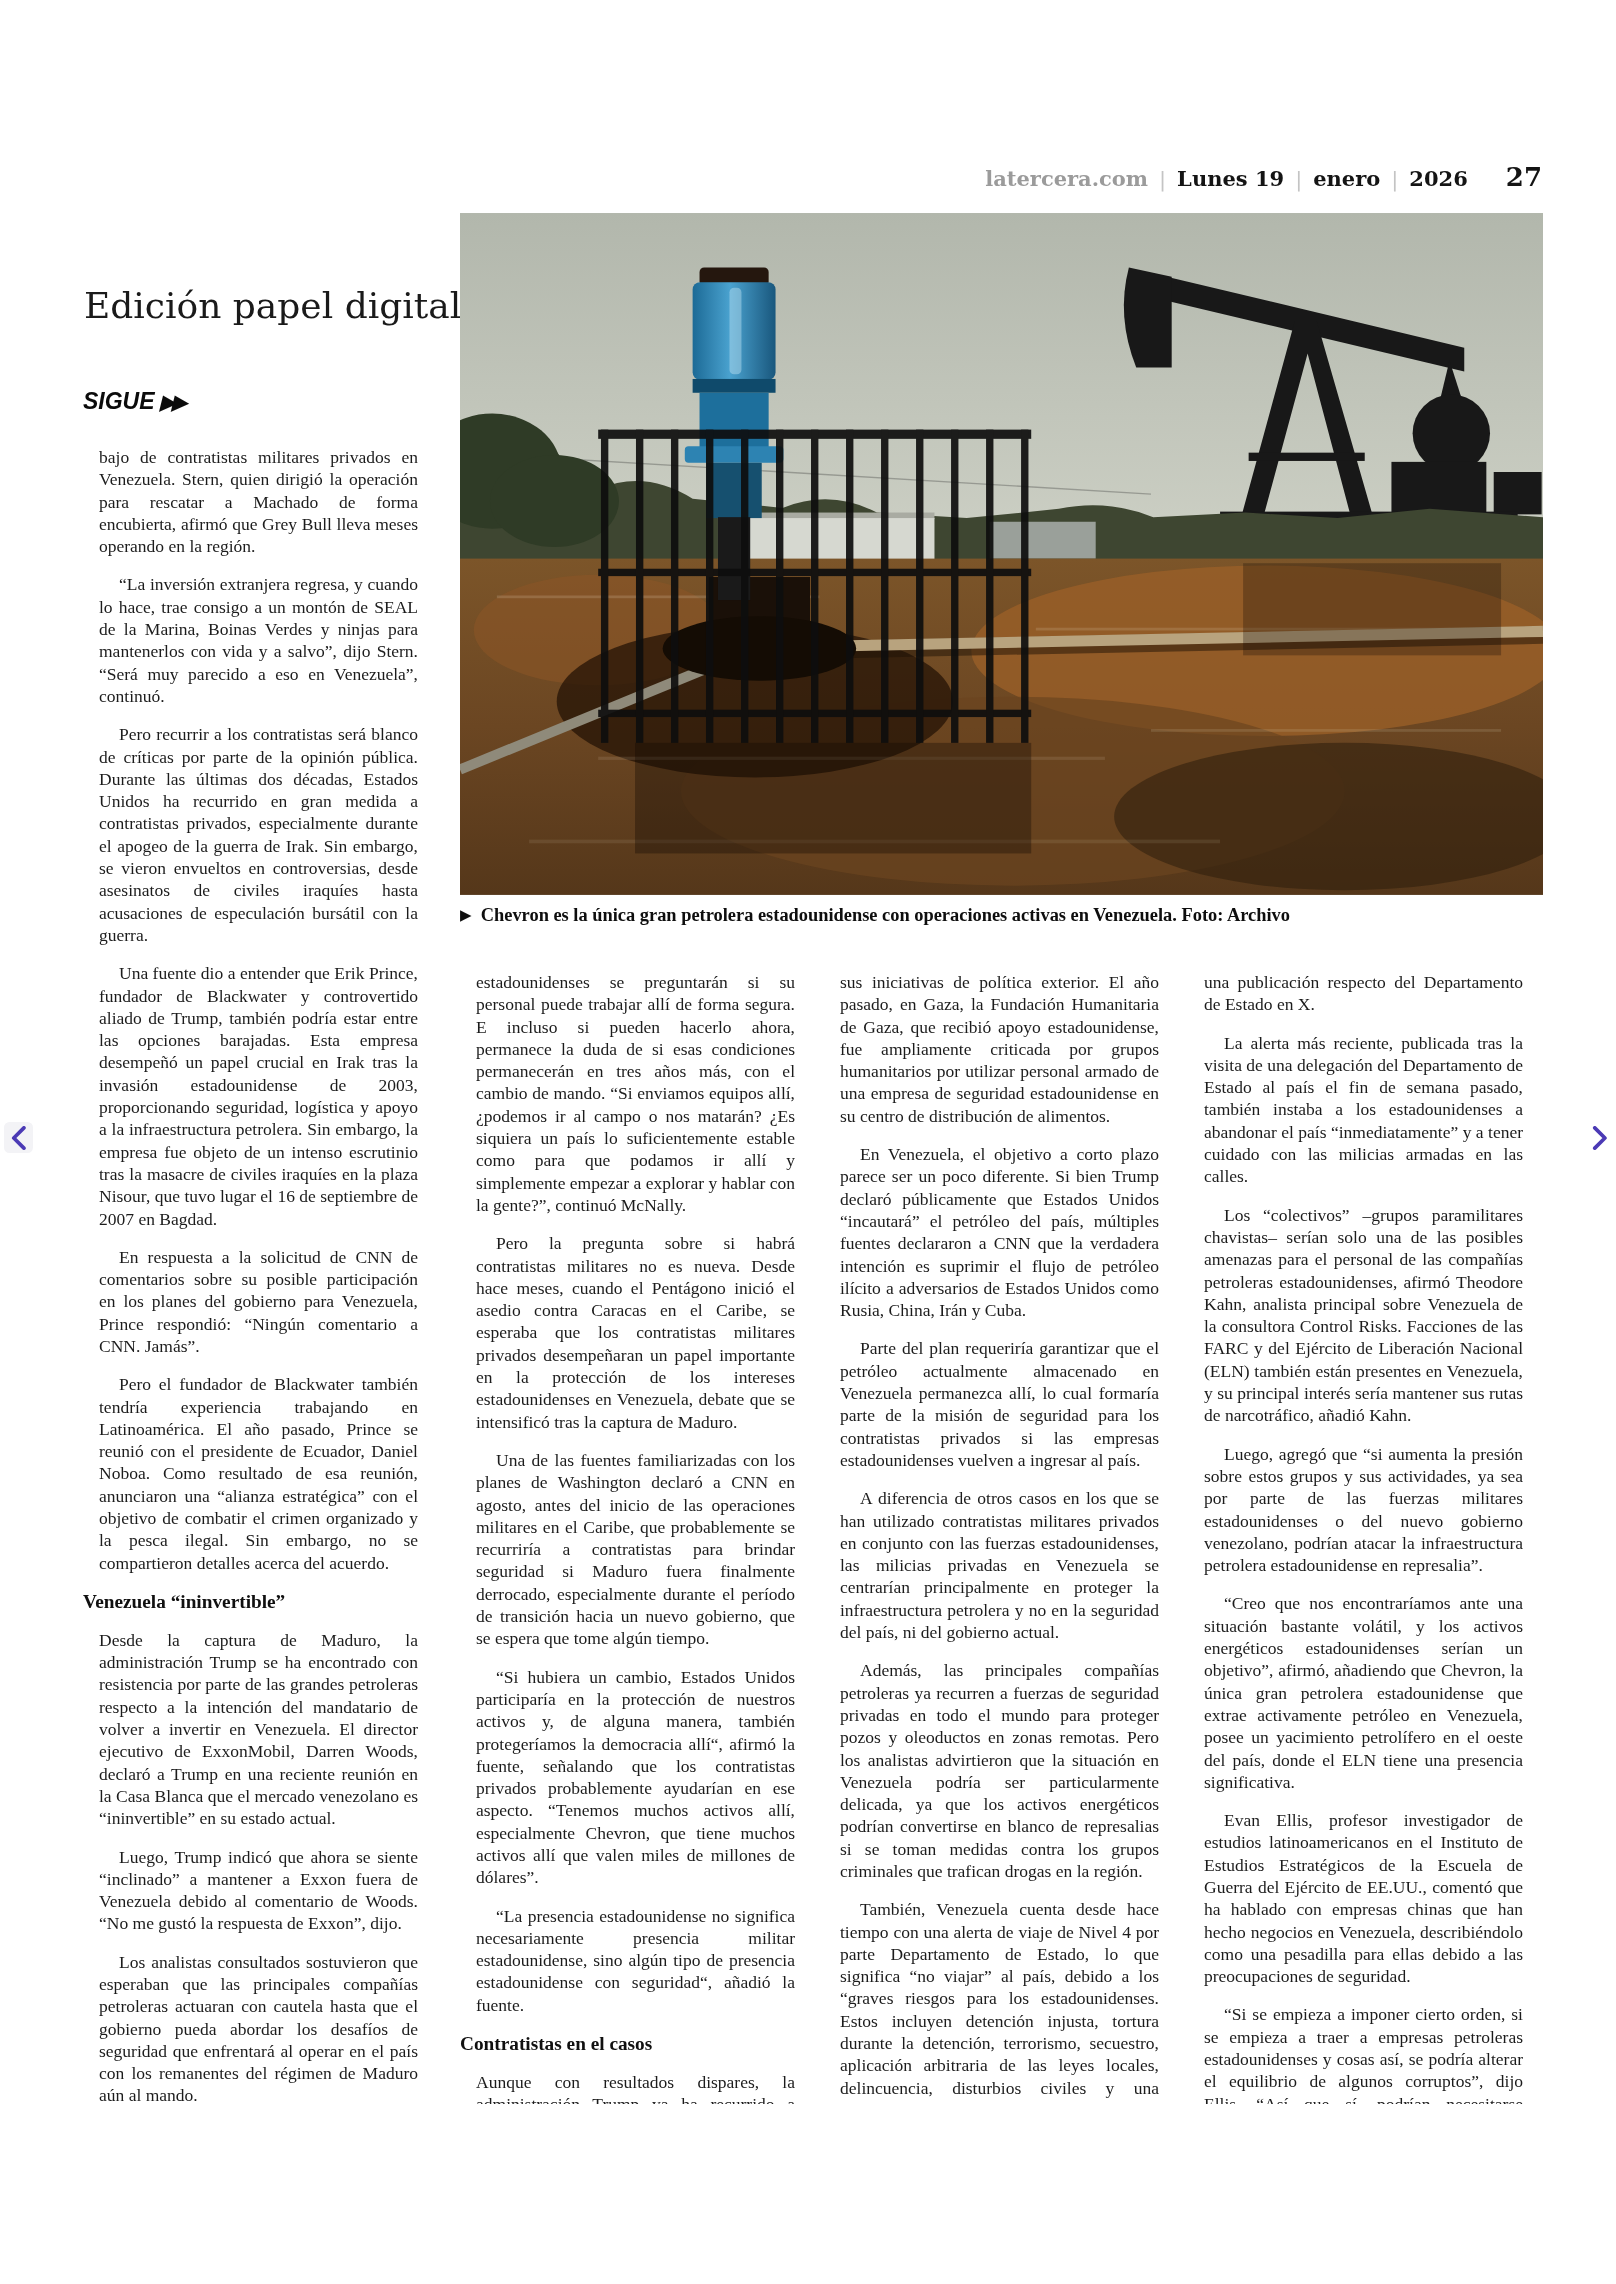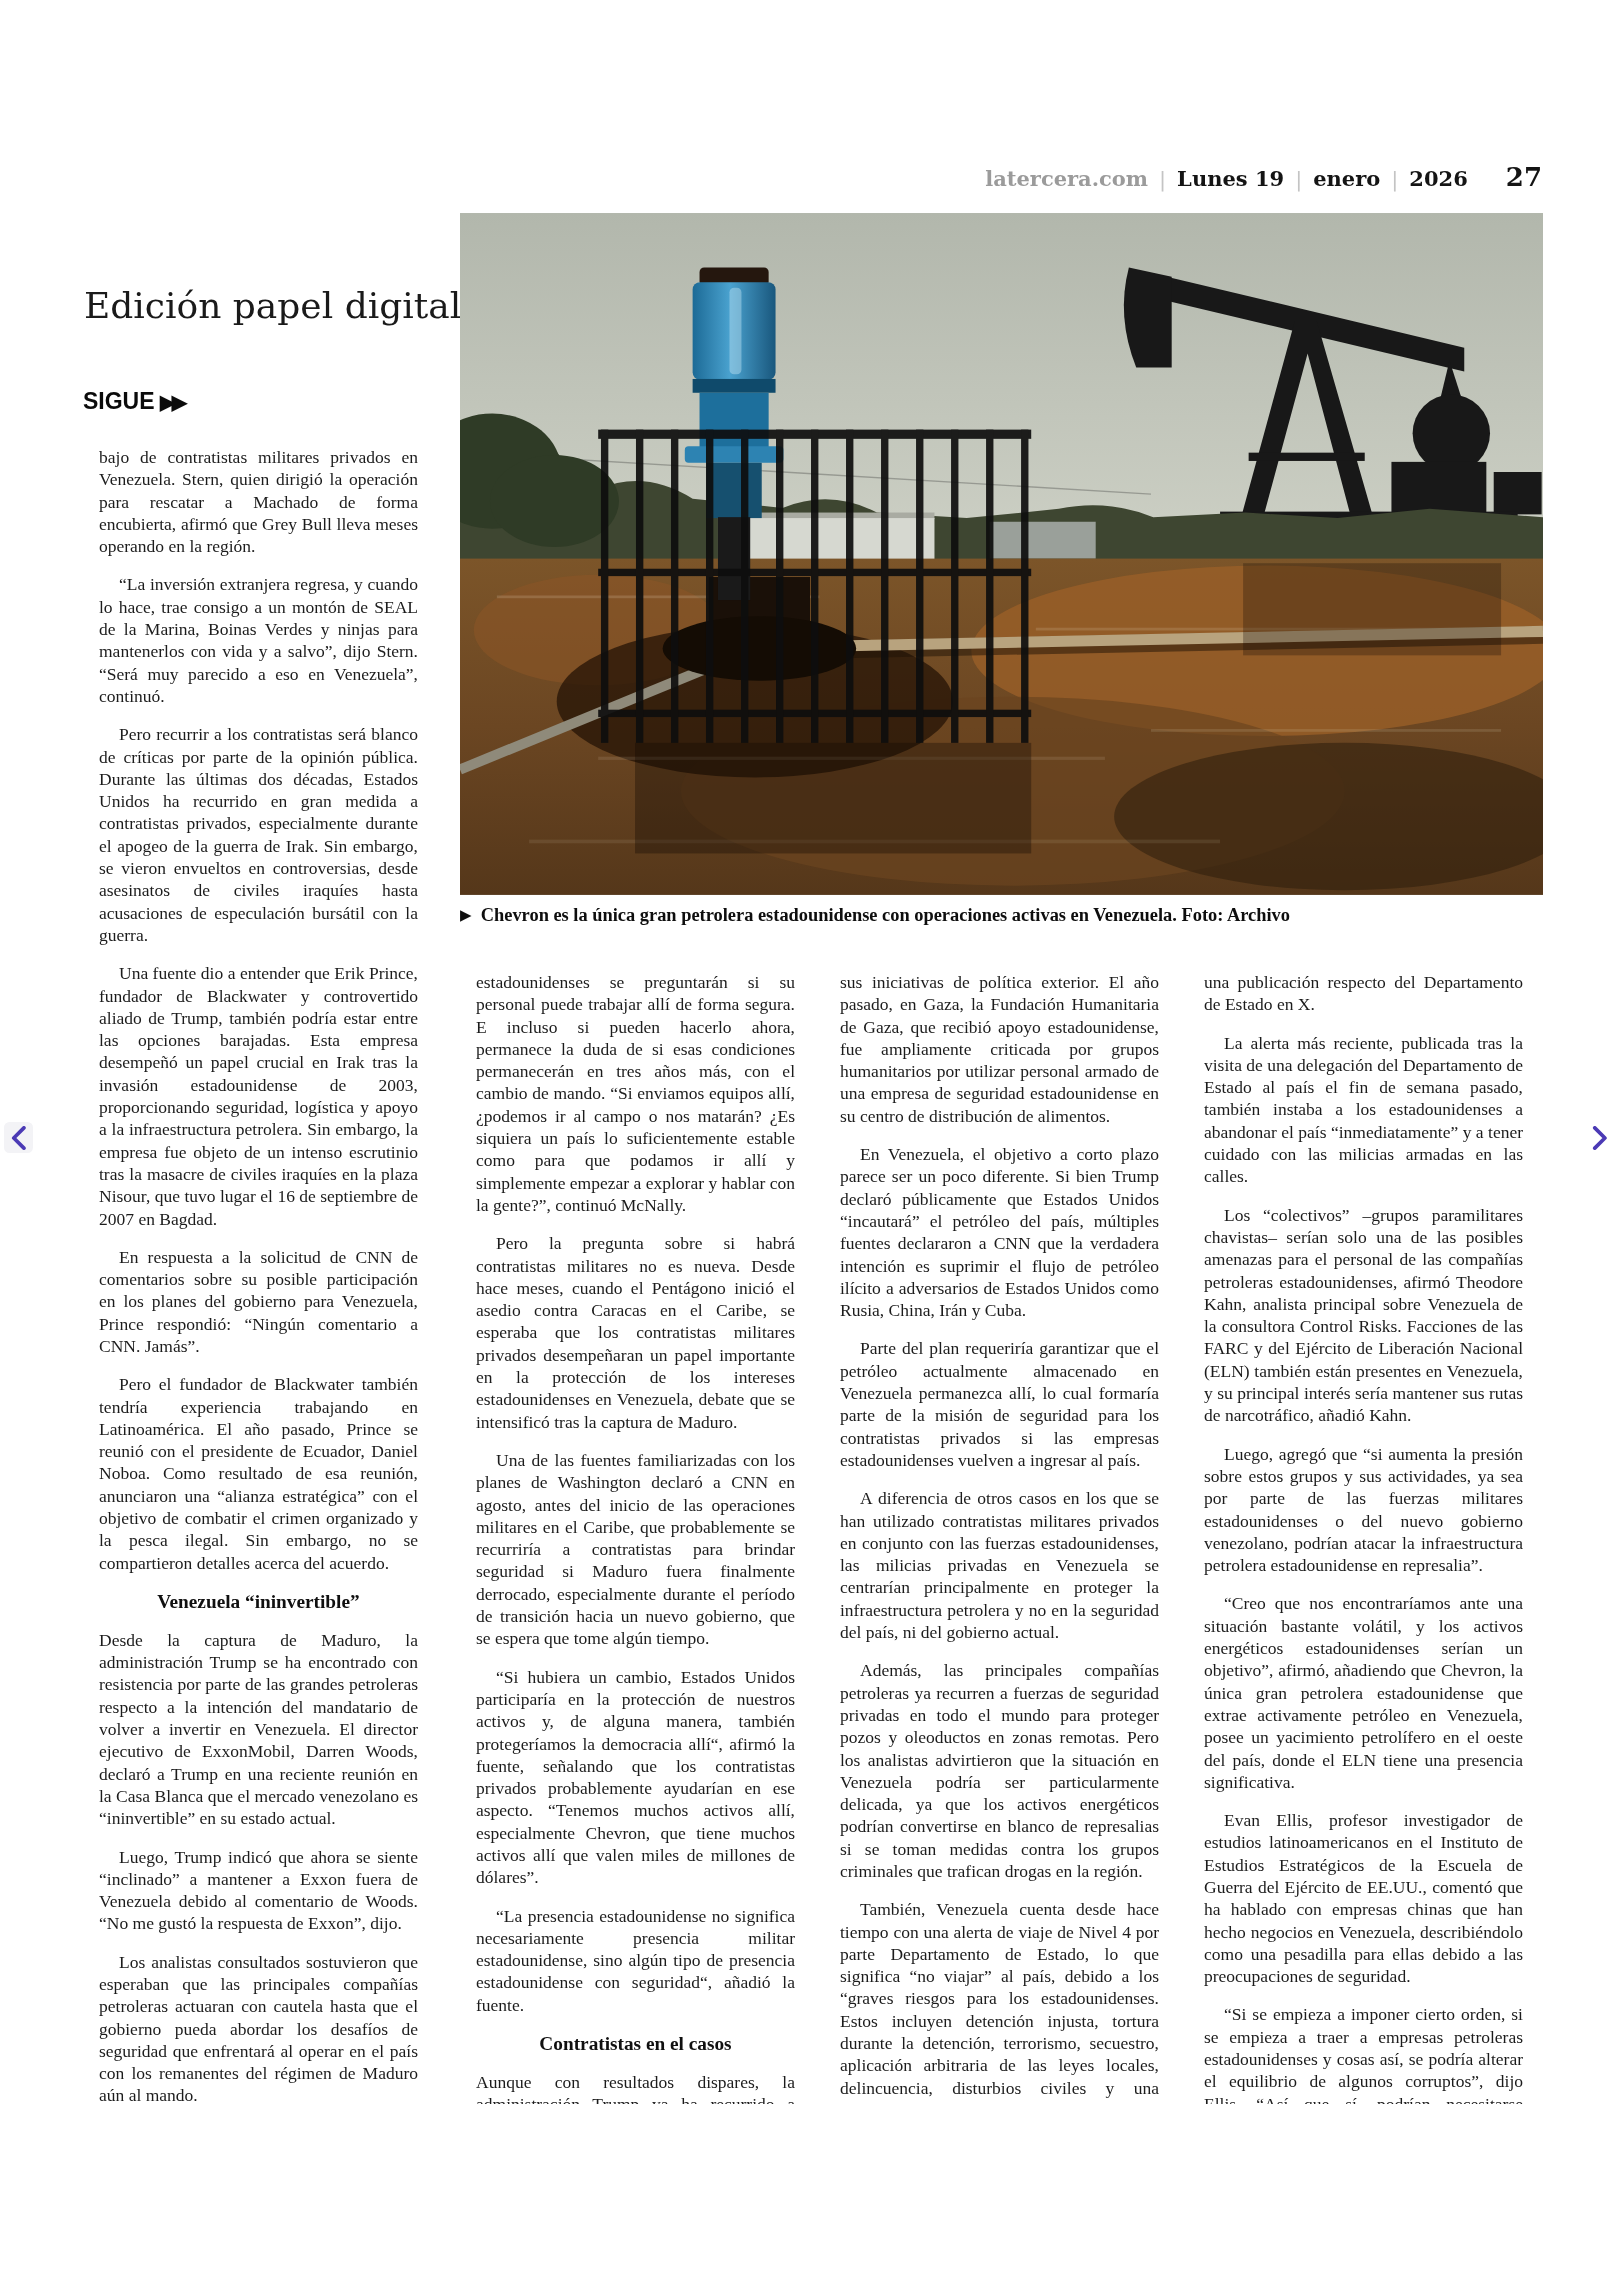--- a/index.html
+++ b/index.html
@@ -12,29 +12,29 @@
   .hdr .site{color:#9b9b9b;}
   .hdr .sep{color:#c4c4c4;font-weight:400;}
   .hdr .pageno{font-size:26px;margin-left:27px;}
 
   
   .mundo{position:absolute;left:81px;top:189px;font-family:"DejaVu Serif",serif;font-weight:700;
          font-size:81px;line-height:1.0;color:#d0112b;letter-spacing:-1.8px;}
   .edition{position:absolute;left:84px;top:285px;font-family:"DejaVu Serif",serif;
            font-size:36px;color:#1a1a1a;letter-spacing:0px;}
   .sigue{position:absolute;left:83px;top:388px;font-family:"Liberation Sans",sans-serif;
-         font-weight:700;font-size:23px;color:#0b0b0b;}
+         font-weight:700;font-size:23px;color:#0b0b0b;font-style:italic;}
   .sigue .arr{letter-spacing:-3.7px;margin-left:5.5px;font-size:20px;}
 
   
   .col{position:absolute;width:351px;text-align:justify;font-size:17.5px;line-height:22.3px;
        color:#1c1c1c;overflow-wrap:break-word;}
   .col p{margin:16px;padding:0;}
   .col p.ind{text-indent:20px;}
-  .col h3{font-size:19.3px;font-weight:700;margin:16.6px 0 4.6px 0;letter-spacing:0;color:#101010;text-align:center;}
+  .col h3{font-size:19.3px;font-weight:700;margin:16.6px 0 4.6px 0;letter-spacing:0;color:#101010;text-align:left;}
   .col-left{left:83px;top:430px;}
   .colA{left:460px;top:955px;}
   .colB{left:824px;top:955px;}
   .colC{left:1188px;top:955px;}
 
   
   .photo{position:absolute;left:460px;top:213px;width:1083px;height:682px;overflow:hidden;background:#b9bdb4;}
   .photo svg{display:block;}
   .caption{position:absolute;left:460px;top:905px;width:1084px;font-weight:700;font-size:18.4px;color:#0e0e0e;}
   .caption .mk{font-family:"DejaVu Sans",sans-serif;font-size:15px;margin-right:9.2px;position:relative;top:-1.4px;}

